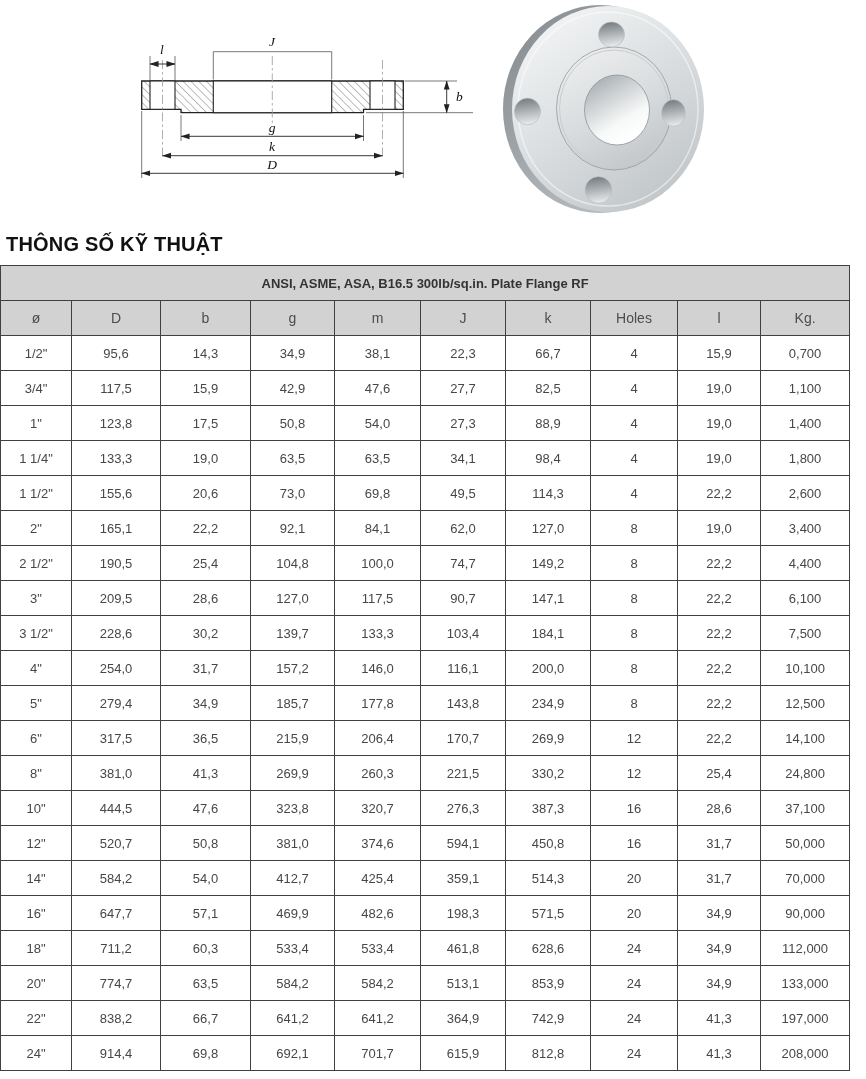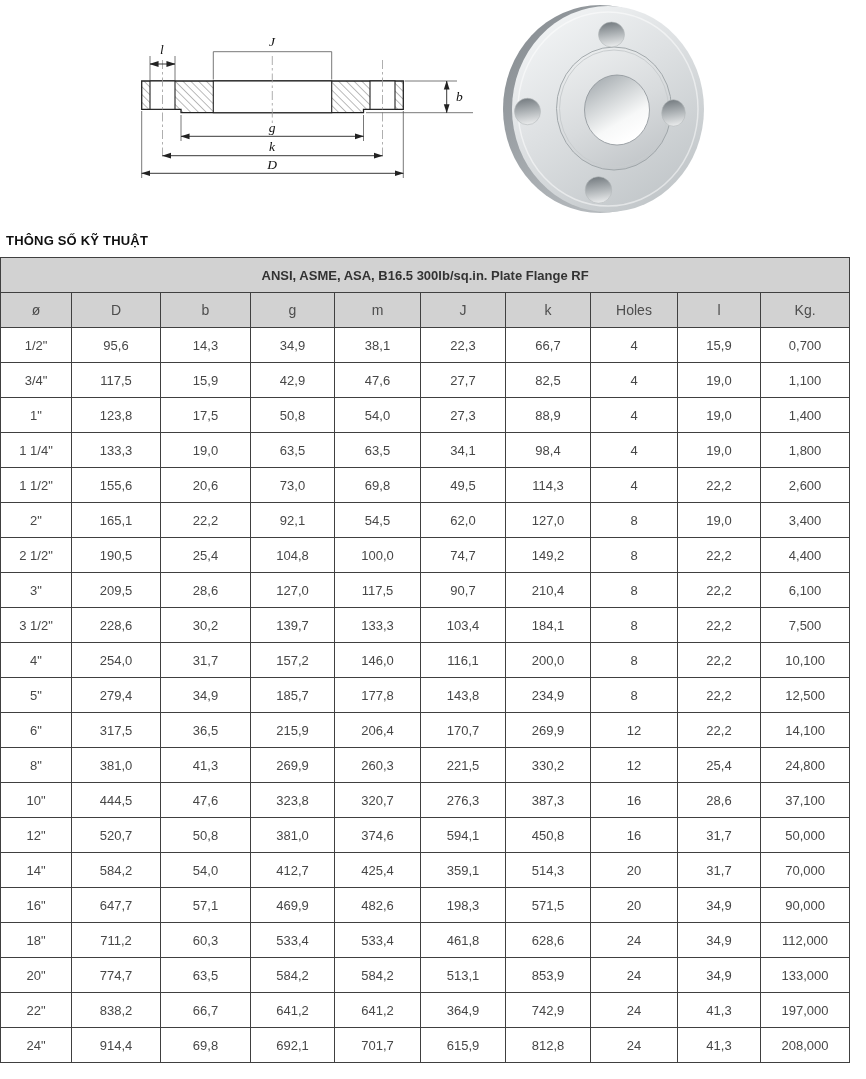--- a/index.html
+++ b/index.html
@@ -15,21 +15,21 @@
     width:866px;height:1079px;
     background:var(--page-bg);
     font-family:"Liberation Sans",sans-serif;
     overflow:hidden;
   }
   .top-section{position:relative;width:866px;height:222px;}
   .drawing-svg{position:absolute;left:0;top:0;}
   .photo-svg{position:absolute;left:480px;top:0;}
   .section-title{
     margin:11px 0 9px 6px;
-    font-size:13px;font-weight:bold;color:#111;
+    font-size:20px;font-weight:bold;color:#111;
     letter-spacing:.2px;
   }
   table.spec-table{
     border-collapse:collapse;
     table-layout:fixed;
     margin-left:0;
     width:849px;
     font-size:13px;
     color:var(--cell-text);
   }
@@ -260,21 +260,21 @@
         <td>114,3</td>
         <td>4</td>
         <td>22,2</td>
         <td>2,600</td>
       </tr>
       <tr>
         <td>2"</td>
         <td>165,1</td>
         <td>22,2</td>
         <td>92,1</td>
-        <td>54,5</td>
+        <td>84,1</td>
         <td>62,0</td>
         <td>127,0</td>
         <td>8</td>
         <td>19,0</td>
         <td>3,400</td>
       </tr>
       <tr>
         <td>2 1/2"</td>
         <td>190,5</td>
         <td>25,4</td>
@@ -286,21 +286,21 @@
         <td>22,2</td>
         <td>4,400</td>
       </tr>
       <tr>
         <td>3"</td>
         <td>209,5</td>
         <td>28,6</td>
         <td>127,0</td>
         <td>117,5</td>
         <td>90,7</td>
-        <td>210,4</td>
+        <td>147,1</td>
         <td>8</td>
         <td>22,2</td>
         <td>6,100</td>
       </tr>
       <tr>
         <td>3 1/2"</td>
         <td>228,6</td>
         <td>30,2</td>
         <td>139,7</td>
         <td>133,3</td>

